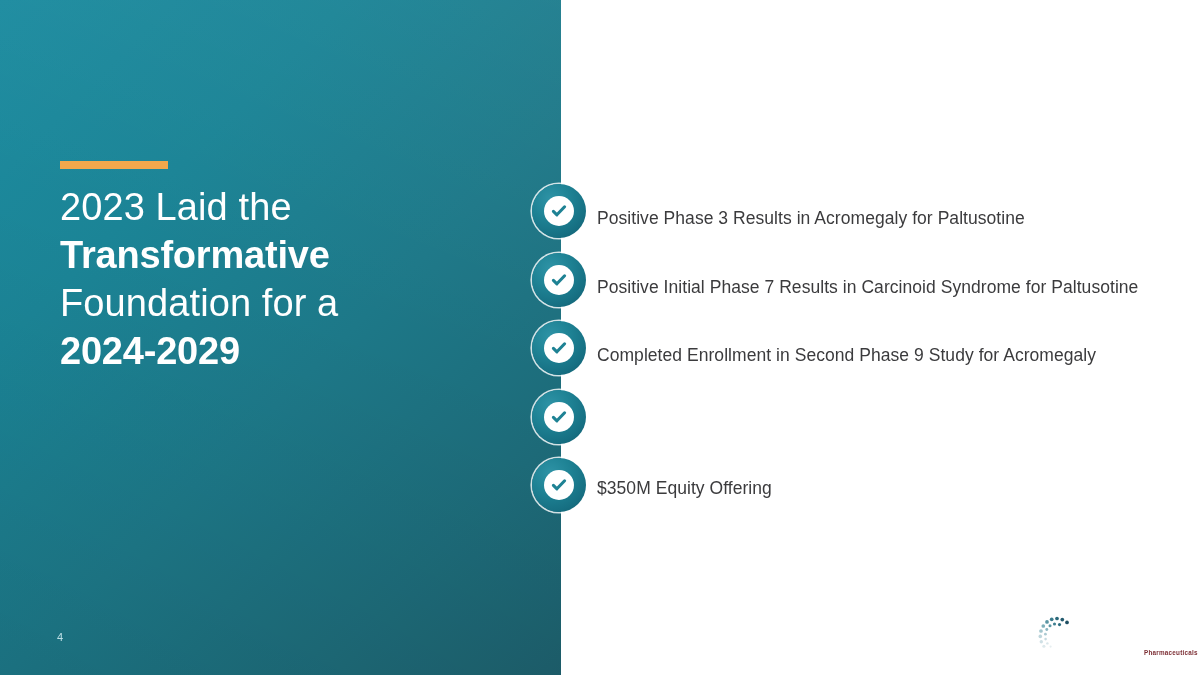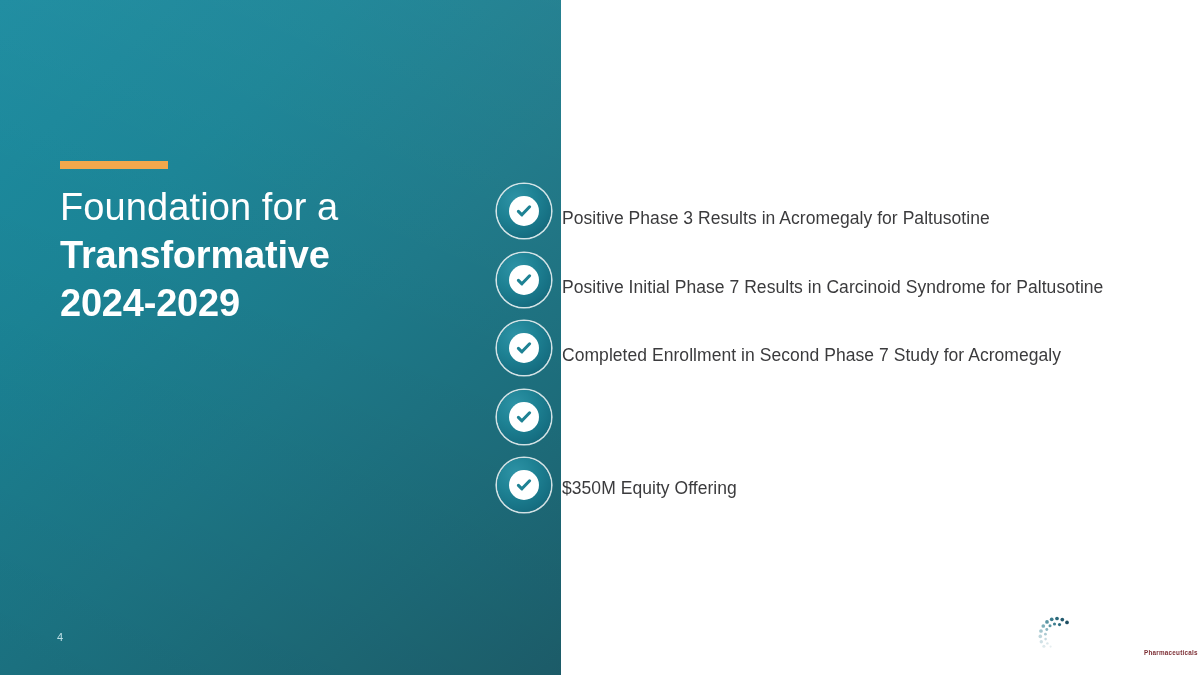--- a/index.html
+++ b/index.html
@@ -64,21 +64,21 @@
     left:57px; top:631px;
     font-size:11px;
     color:#bfe0e6;
     font-weight:400;
     z-index:3;
   }
 
   
   .bullets {
     position:absolute;
-    left:497px; top:184px;
+    left:532px; top:184px;
     width:650px;
     z-index:4;
   }
   .bullet-row {
     position:relative;
     height:68.5px;
   }
   .bullet-row:last-child { height:auto; }
 
   
@@ -151,22 +151,23 @@
 </head>
 <body>
 
 <div class="slide">
 
   <div class="left-panel"></div>
 
   <div class="accent-bar"></div>
 
   <div class="title-block">
+    <div class="title-line light">2023 Laid the</div>
+    <div class="title-line bold">Transformative</div>
     <div class="title-line light">Foundation for a</div>
-    <div class="title-line bold">Transformative</div>
     <div class="title-line bold">2024-2029</div>
   </div>
 
   <div class="page-number">4</div>
 
   <div class="bullets">
 
     <div class="bullet-row">
       <div class="check-badge">
         <div class="check-inner">
@@ -190,21 +191,21 @@
     </div>
 
     <div class="bullet-row">
       <div class="check-badge">
         <div class="check-inner">
           <svg width="18" height="18" viewBox="0 0 18 18" aria-hidden="true">
             <path d="M3.4 9.3 L6.9 12.8 L14.6 4.8" fill="none" stroke="#1e8294" stroke-width="3.1" stroke-linecap="round" stroke-linejoin="round"></path>
           </svg>
         </div>
       </div>
-      <div class="bullet-text">Completed Enrollment in Second Phase 7 Study for Acromegaly</div>
+      <div class="bullet-text">Completed Enrollment in Second Phase 9 Study for Acromegaly</div>
     </div>
 
     <div class="bullet-row">
       <div class="check-badge">
         <div class="check-inner">
           <svg width="18" height="18" viewBox="0 0 18 18" aria-hidden="true">
             <path d="M3.4 9.3 L6.9 12.8 L14.6 4.8" fill="none" stroke="#1e8294" stroke-width="3.1" stroke-linecap="round" stroke-linejoin="round"></path>
           </svg>
         </div>
       </div>

